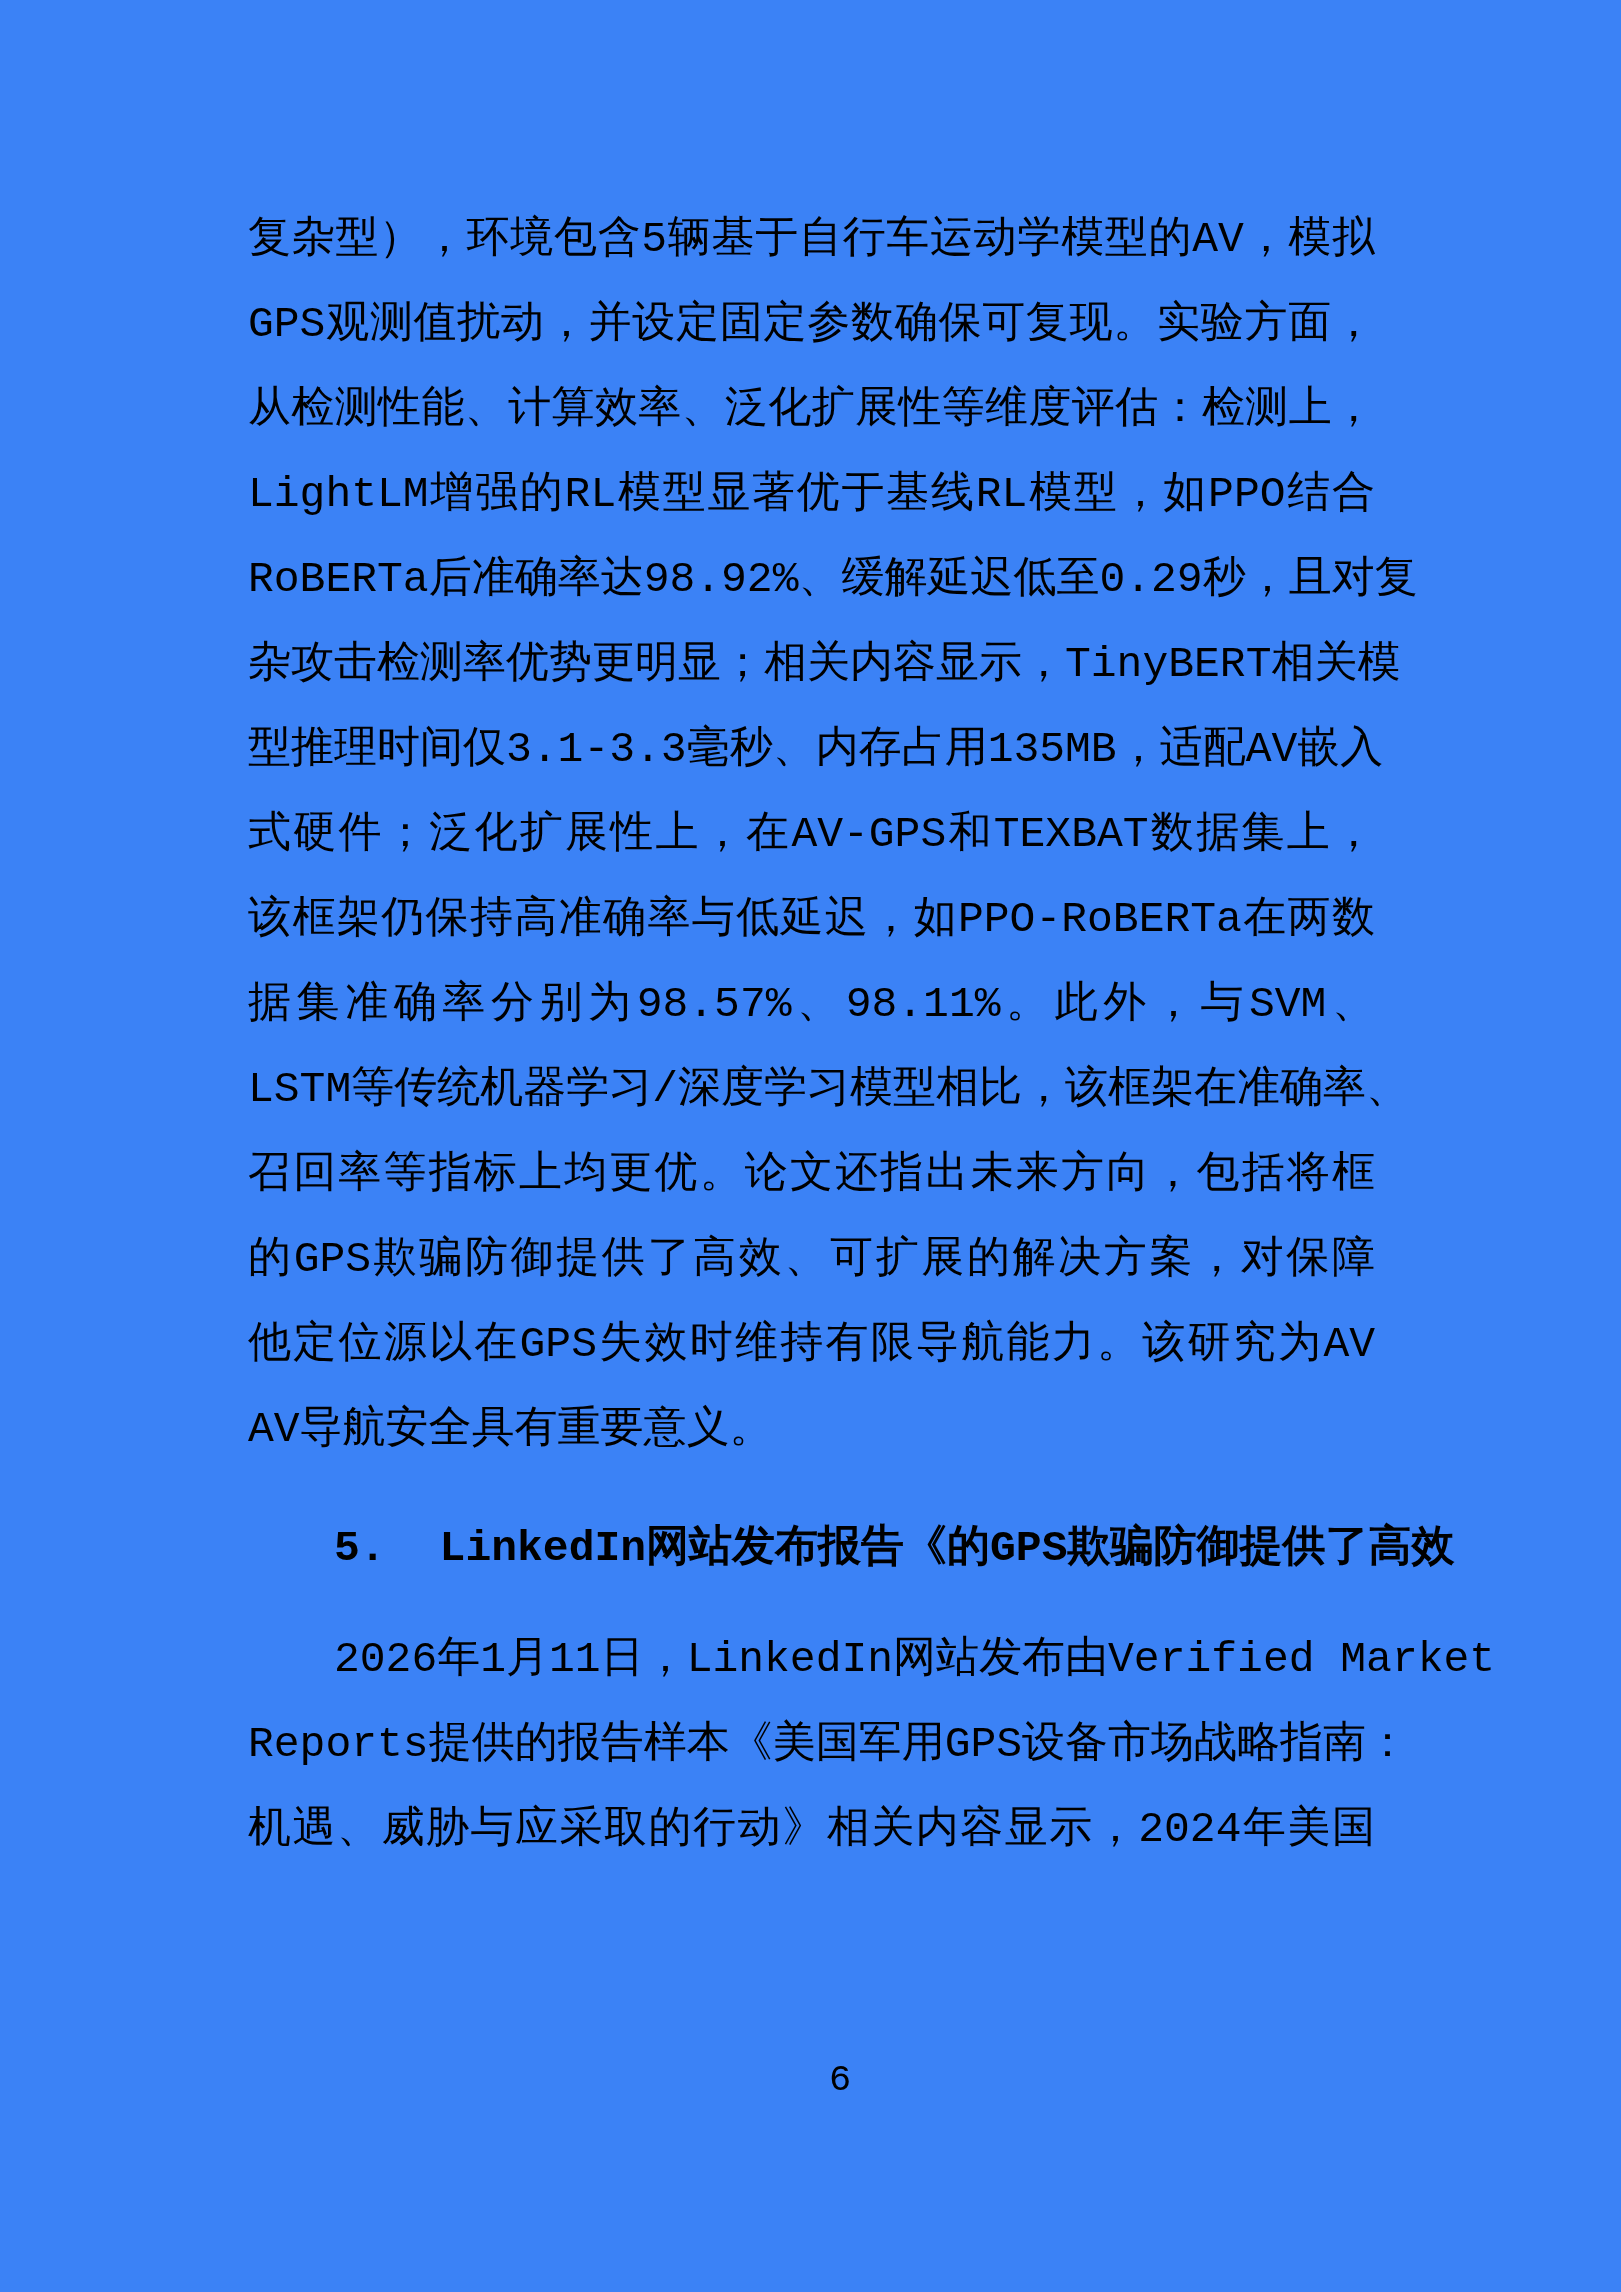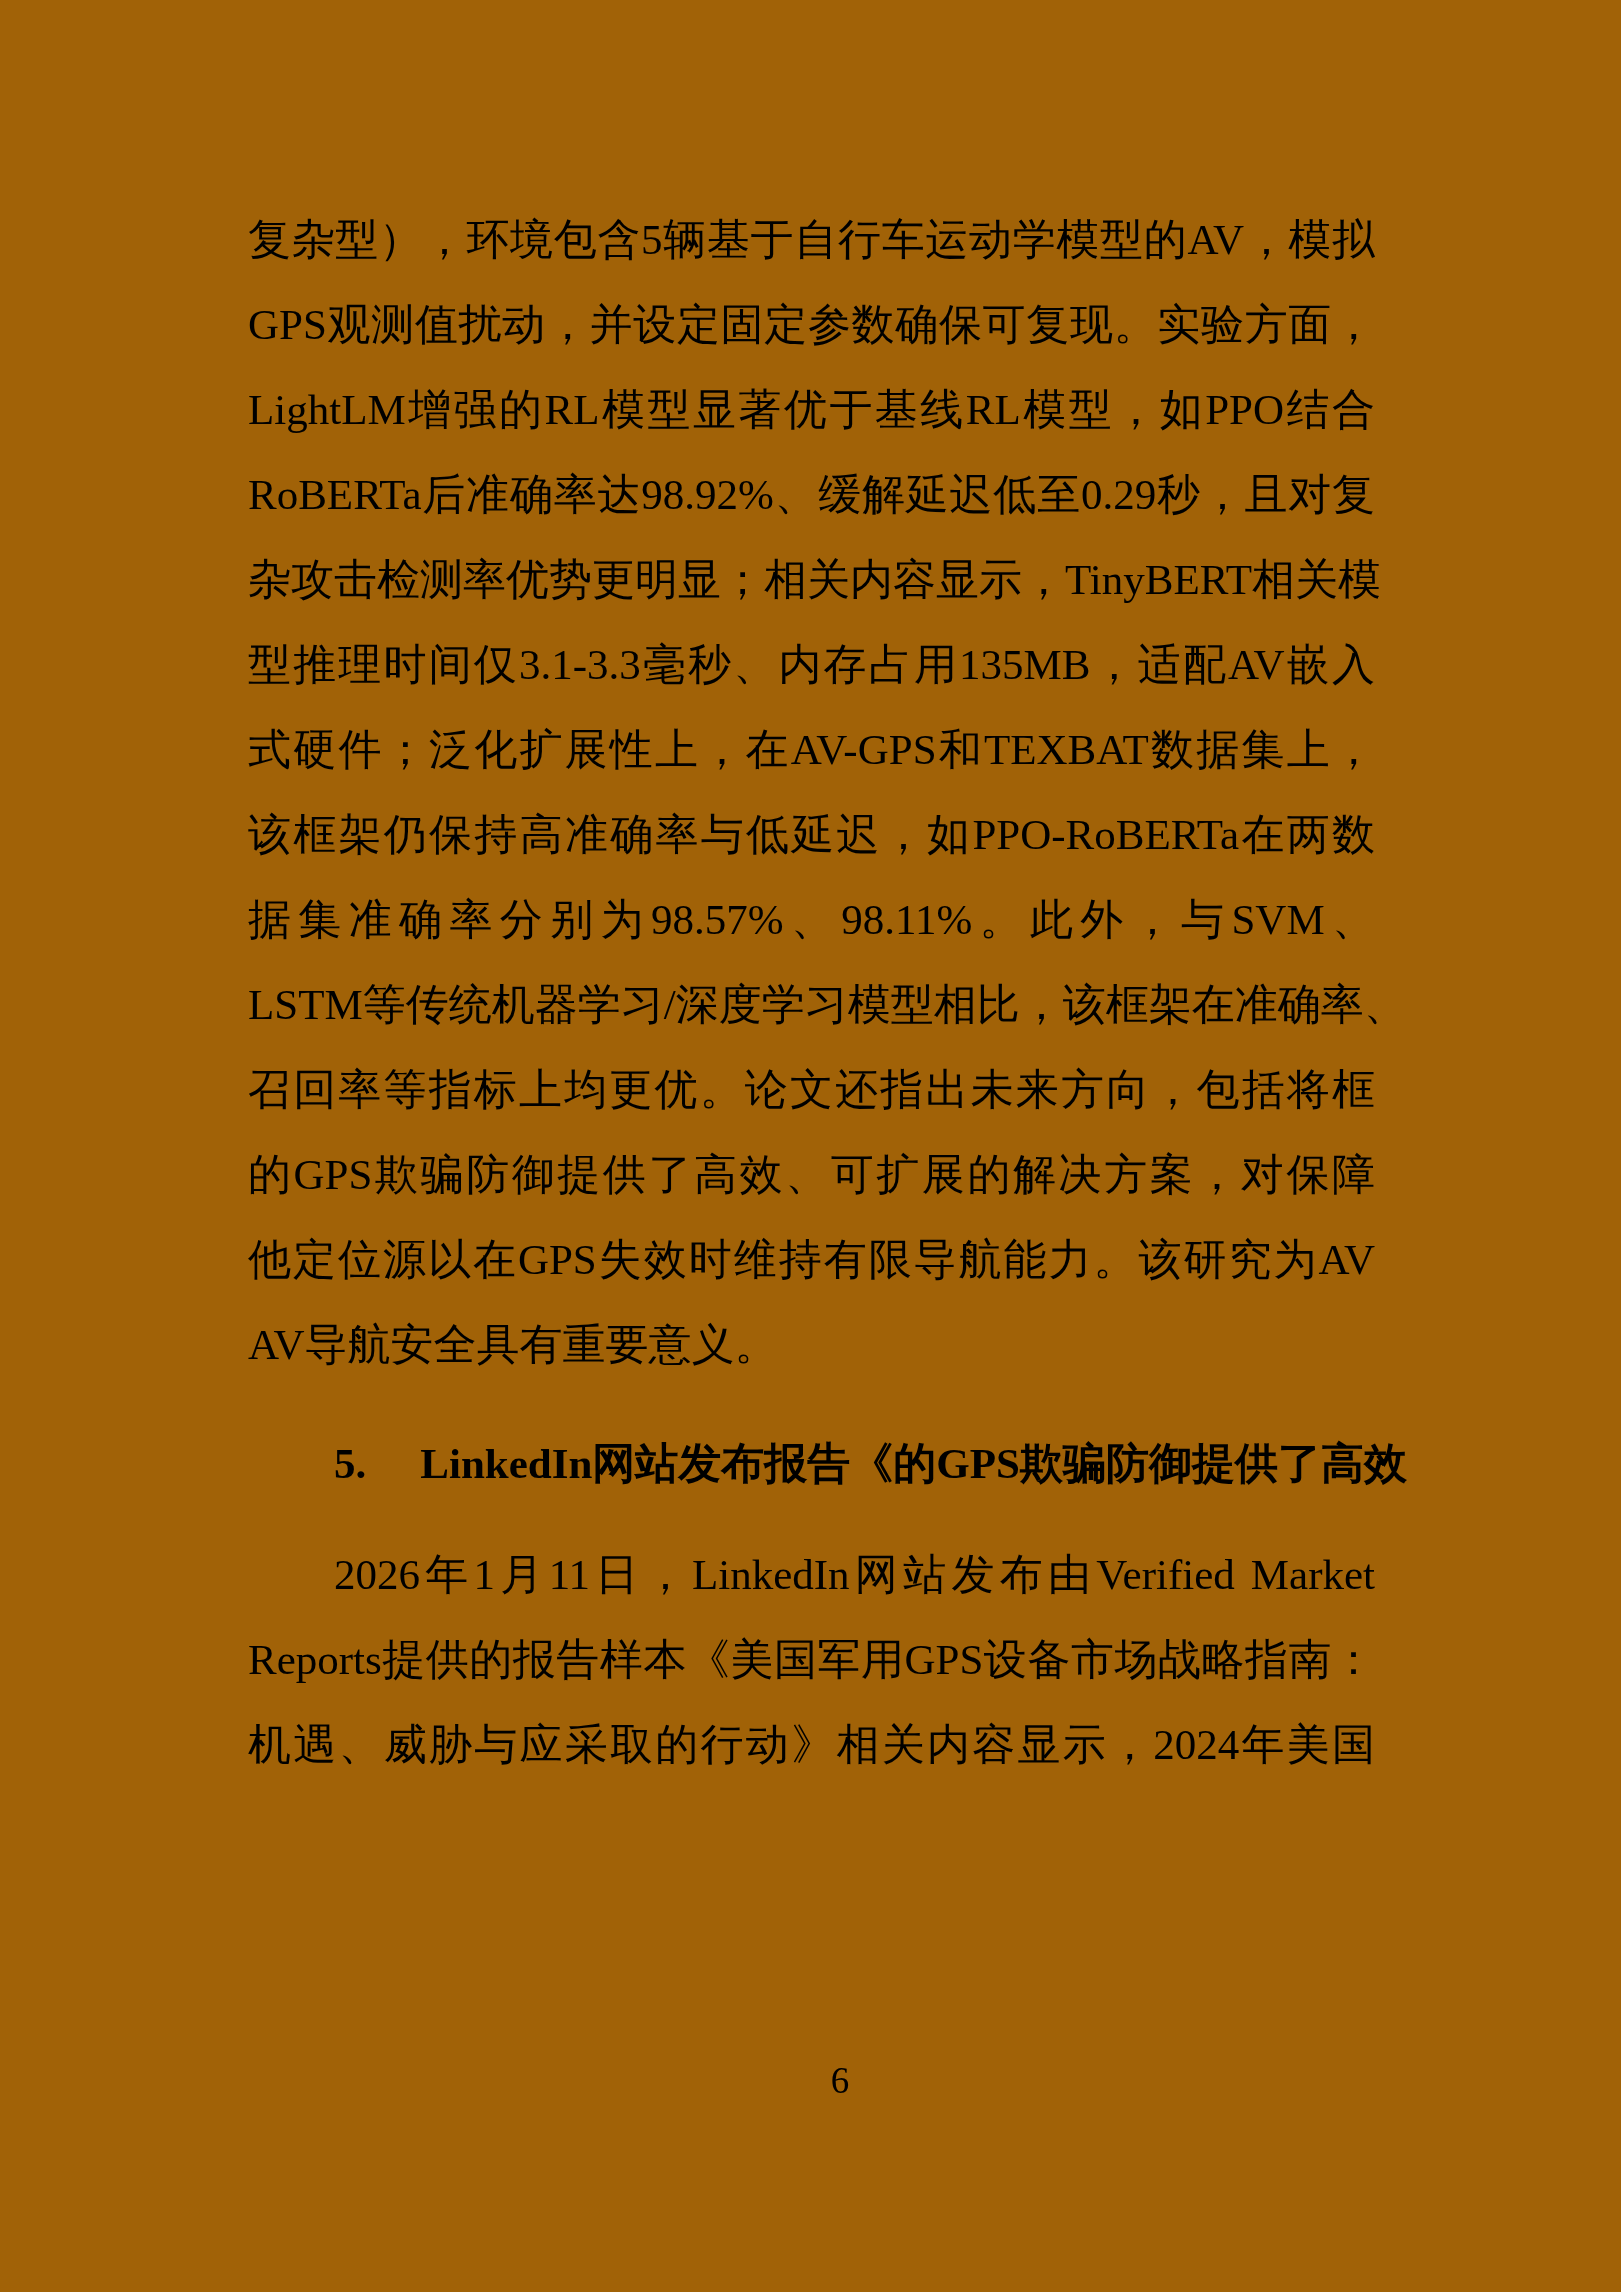--- a/index.html
+++ b/index.html
@@ -4,23 +4,23 @@
 <style>
   html, body {
     margin: 0;
     padding: 0;
     background: #ffffff;
   }
   .page {
     position: relative;
     width: 1621px;
     height: 2293px;
-    background: #a16207;
+    background: #3b82f6;
     color: #000000;
-    font-family: Liberation Serif, serif;
+    font-family: Liberation Mono, monospace;
     overflow: hidden;
   }
   .text-block {
     position: absolute;
     left: 248px;
     top: 197px;
     width: 1127px;
   }
   .line {
     font-size: 43px;
@@ -60,20 +60,21 @@
 </style>
 </head>
 <body>
 
 <div class="page">
   <div class="text-block">
 
     <div class="para1">
       <div class="line">复杂型），环境包含5辆基于自行车运动学模型的AV，模拟</div>
       <div class="line">GPS观测值扰动，并设定固定参数确保可复现。实验方面，</div>
+      <div class="line">从检测性能、计算效率、泛化扩展性等维度评估：检测上，</div>
       <div class="line">LightLM增强的RL模型显著优于基线RL模型，如PPO结合</div>
       <div class="line">RoBERTa后准确率达98.92%、缓解延迟低至0.29秒，且对复</div>
       <div class="line">杂攻击检测率优势更明显；相关内容显示，TinyBERT相关模</div>
       <div class="line">型推理时间仅3.1-3.3毫秒、内存占用135MB，适配AV嵌入</div>
       <div class="line">式硬件；泛化扩展性上，在AV-GPS和TEXBAT数据集上，</div>
       <div class="line">该框架仍保持高准确率与低延迟，如PPO-RoBERTa在两数</div>
       <div class="line">据集准确率分别为98.57%、98.11%。此外，与SVM、</div>
       <div class="line">LSTM等传统机器学习/深度学习模型相比，该框架在准确率、</div>
       <div class="line">召回率等指标上均更优。论文还指出未来方向，包括将框</div>
       <div class="line">的GPS欺骗防御提供了高效、可扩展的解决方案，对保障</div>

